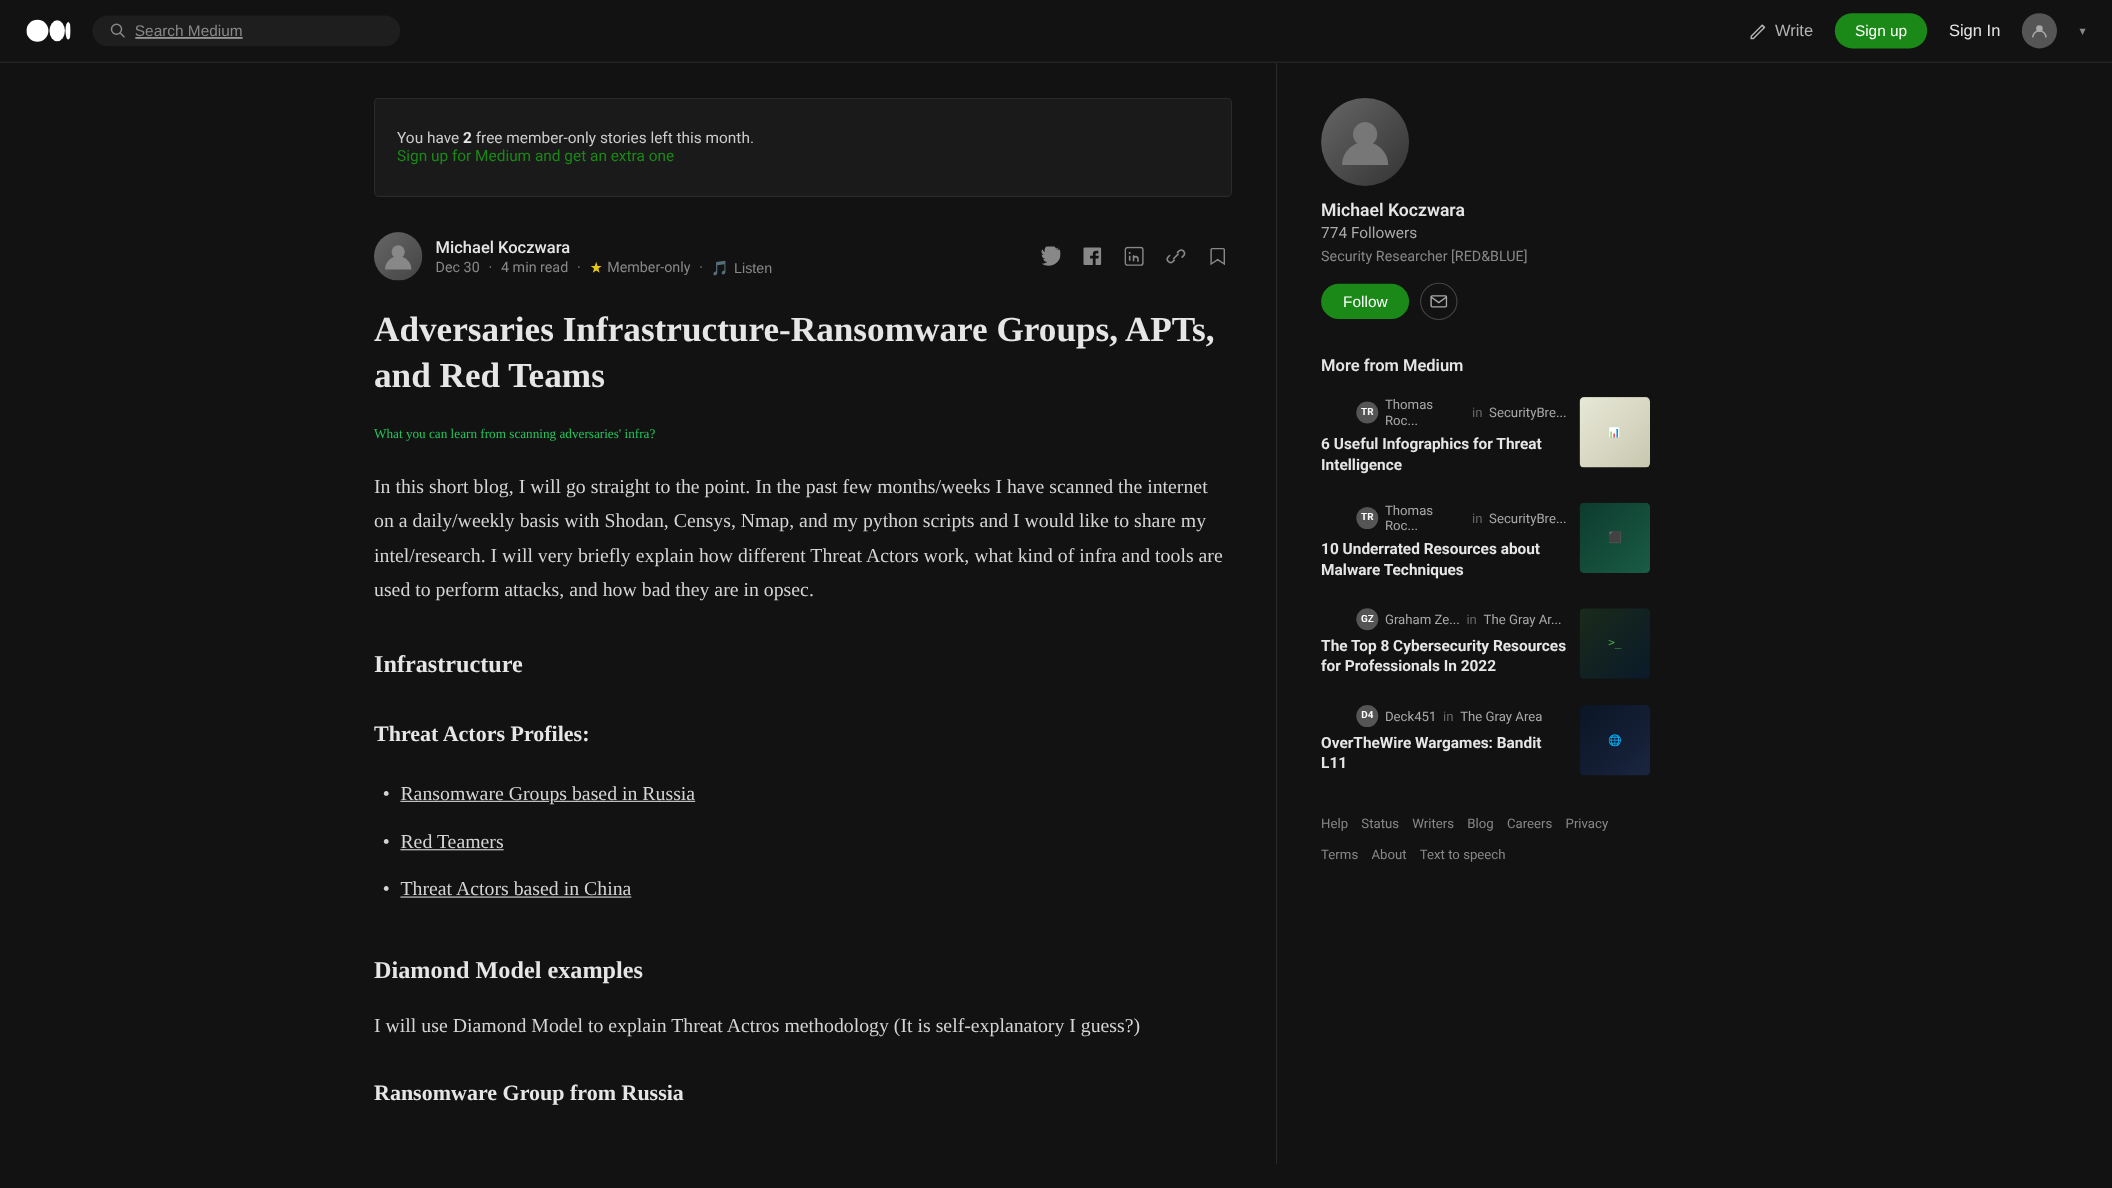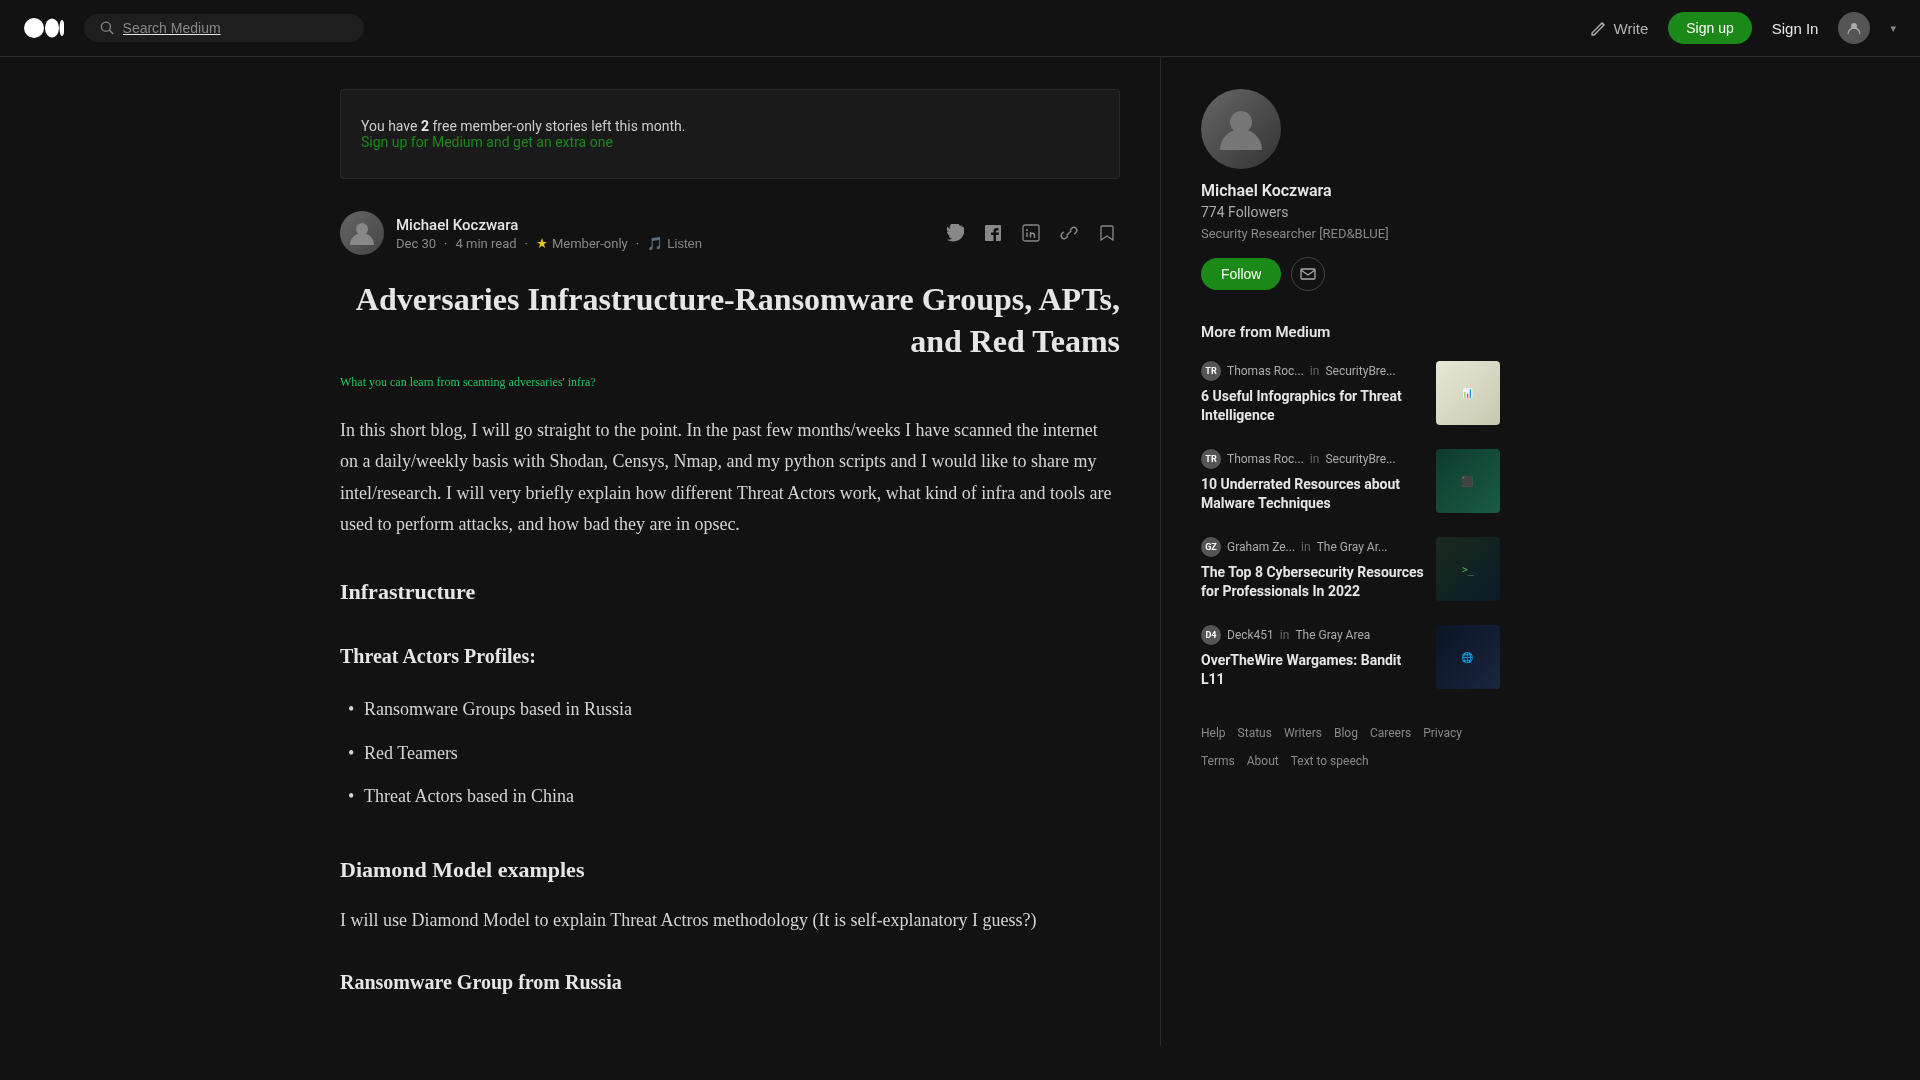--- a/index.html
+++ b/index.html
@@ -197,23 +197,22 @@
       display: flex;
       align-items: center;
     }
 
     
     .article-title {
       font-size: 32px;
       font-weight: 700;
       color: #e6e6e6;
       line-height: 1.3;
-      margin-bottom: 12px;
+      margin-bottom: 24px;
       font-family: Georgia, serif;
-      text-align: right;
     }
     .article-subtitle {
       font-size: 12px;
       color: #22c55e;
       font-family: Georgia, serif;
       margin-bottom: 32px;
       line-height: 1.4;
     }
     .article-body {
       font-size: 18px;
@@ -226,20 +225,21 @@
       font-size: 22px;
       font-weight: 700;
       color: #e6e6e6;
       margin: 32px 0 16px;
       font-family: Georgia, serif;
     }
     .article-body ul {
       list-style: none;
       padding: 0;
       margin: 0 0 24px 0;
+      text-decoration: underline;
     }
     .article-body ul li {
       padding: 6px 0 6px 24px;
       position: relative;
       font-size: 18px;
     }
     .article-body ul li::before {
       content: '•';
       position: absolute;
       left: 8px;
@@ -345,20 +345,21 @@
       height: 20px;
       border-radius: 50%;
       background: #555;
       flex-shrink: 0;
       display: flex;
       align-items: center;
       justify-content: center;
       font-size: 9px;
       color: #fff;
       font-weight: 700;
+      margin-left: 32px;
     }
     .rec-author-name { color: #aaa; font-size: 12px; }
     .rec-in { color: #666; font-size: 12px; }
     .rec-publication { color: #aaa; font-size: 12px; }
     .rec-title {
       font-size: 14px;
       font-weight: 700;
       color: #e6e6e6;
       line-height: 1.35;
     }

